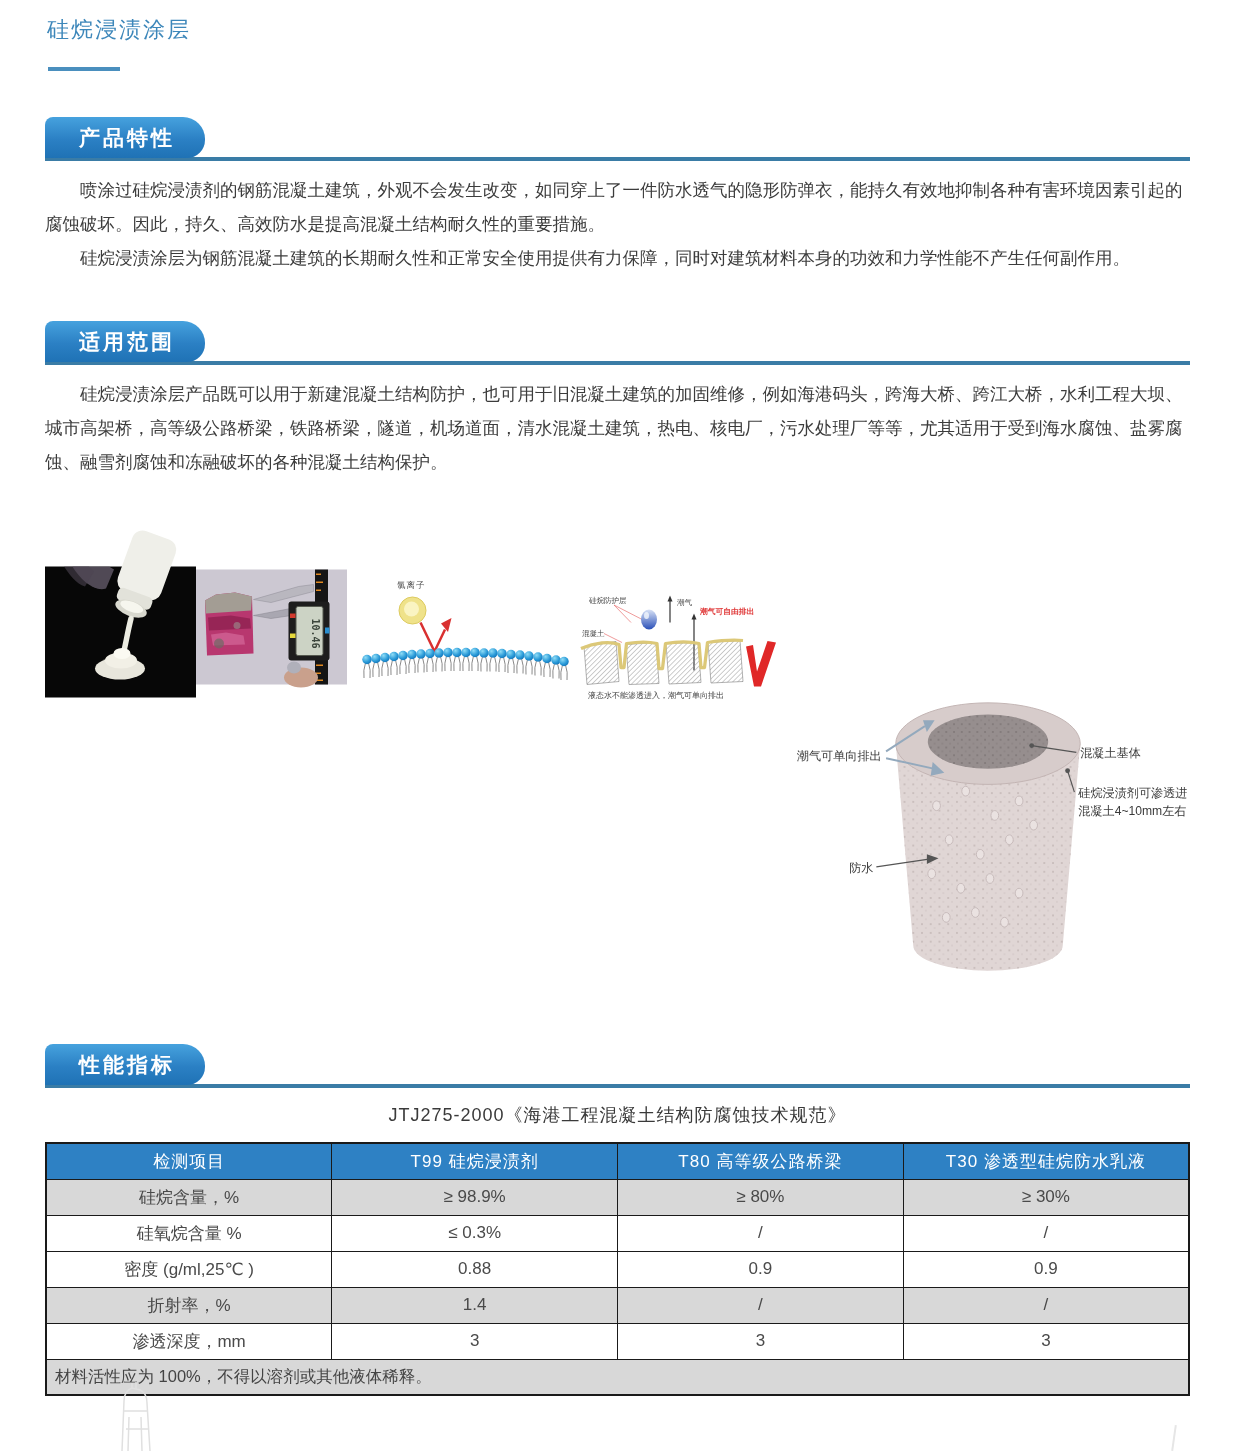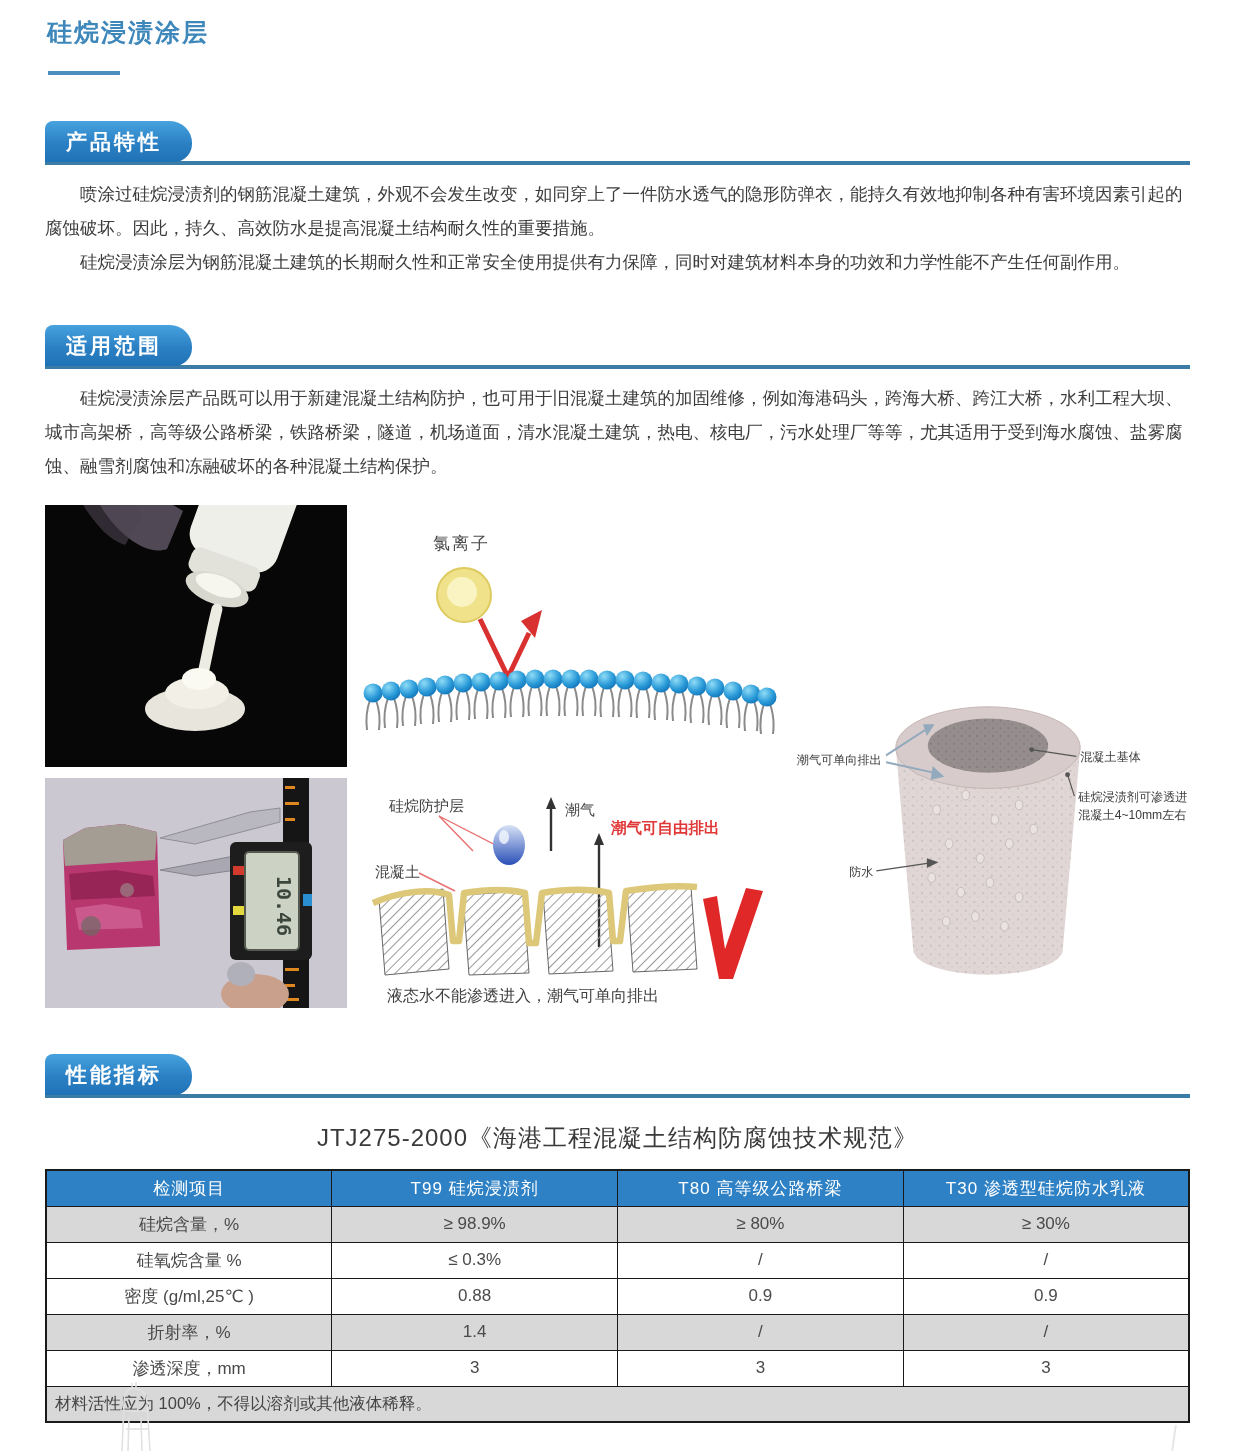--- a/index.html
+++ b/index.html
@@ -1,49 +1,49 @@
 <!DOCTYPE html>
 <html lang="zh"><head>
 <meta charset="utf-8">
 <title>硅烷浸渍涂层</title>
 <style>
   html,body{margin:0;padding:0;background:#ffffff;}
   body{width:1235px;font-family:"Liberation Sans","DejaVu Sans",sans-serif;color:#3c3c3c;}
   .page{position:relative;width:1235px;height:1451px;box-sizing:border-box;padding:0 45px;overflow:hidden;}
 
   
-  .doc-title{color:#3d87ba;font-size:25px;font-weight:bold;letter-spacing:2px;margin:16px 0 0 2px;line-height:1.3;}
+  .doc-title{color:#3d87ba;font-size:22px;font-weight:normal;letter-spacing:2px;margin:16px 0 0 2px;line-height:1.3;}
   .title-underline{width:72px;height:4px;background:#4a8fbe;margin:22px 0 0 3px;}
 
   
   .section{margin-top:46px;}
   .sec-bar{position:relative;height:40px;border-bottom:4px solid #3a7ca6;}
   .sec-tab{position:absolute;left:0;bottom:-1px;display:inline-block;
     background:linear-gradient(180deg,#46a2de 0%,#2b80c4 55%,#1f72b5 100%);
     color:#fff;font-size:21px;font-weight:bold;letter-spacing:3px;
-    padding:7px 30px 6px 21px;border-radius:8px 22px 18px 0;margin-top:27px;}
+    padding:7px 30px 6px 34px;border-radius:8px 22px 18px 0;margin-top:27px;}
 
   .para{font-size:17.5px;line-height:34px;color:#3c3c3c;text-indent:2em;margin:0;}
   .para-block{margin-top:12px;}
 
   
   .figures{display:flex;margin-top:22px;align-items:flex-start;}
-  .fig-col{display:flex;flex-direction:column;}
+  .fig-col{display:flex;flex-direction:row;}
   .col-photos{width:302px;}
   .col-diagrams{width:428px;margin-left:14px;}
   .col-cylinder{width:398px;}
   .photo1{margin-top:0;}
   .photo2{margin-top:11px;}
   .diag1{margin-top:10px;}
   .diag2{margin-top:36px;}
   .diag3{margin-top:162px;}
   svg{display:block;}
 
   
-  .spec-caption{text-align:center;font-size:24px;color:#3a3a3a;margin:24px 0 15px 0;letter-spacing:1px;}
+  .spec-caption{text-align:center;font-size:18px;color:#3a3a3a;margin:15px 0 15px 0;letter-spacing:1px;}
   table.spec{width:100%;border-collapse:collapse;border:2px solid #1a1a1a;table-layout:fixed;}
   table.spec th{background:#2e81c4;color:#ffffff;font-weight:normal;font-size:17px;padding:6px 4px;border:1px solid #1a1a1a;letter-spacing:1px;}
   table.spec td{text-align:center;font-size:17px;color:#4a4a4a;padding:6px 4px;border:1px solid #1a1a1a;height:22px;}
   table.spec tr.gray td{background:#d8d8d8;}
   table.spec td.footnote{text-align:left;background:#d8d8d8;padding-left:8px;font-size:16.5px;color:#444;}
 
   
   .watermark{position:absolute;left:112px;bottom:0;}
   .wm-line{position:absolute;right:60px;bottom:0;width:2px;height:26px;background:#e6e6e6;transform:rotate(8deg);}
 </style>

